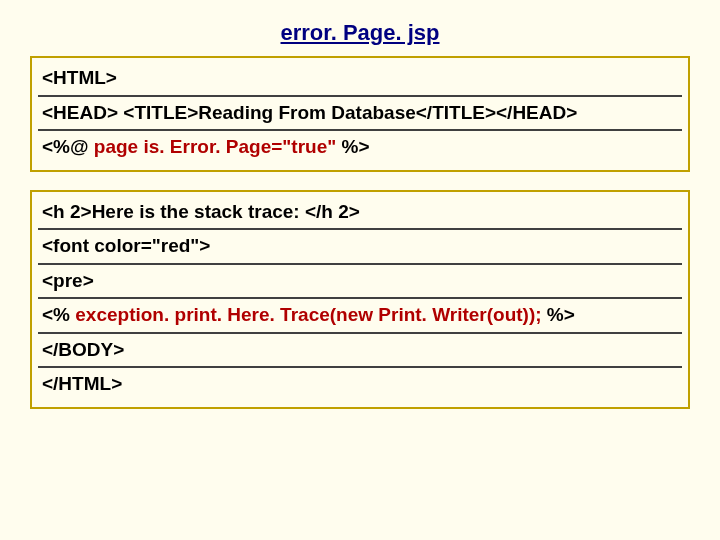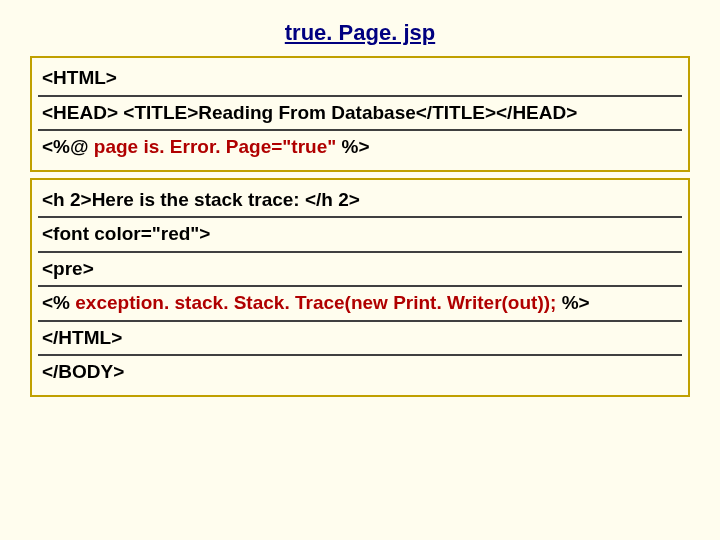--- a/index.html
+++ b/index.html
@@ -18,57 +18,57 @@
     text-align: center;
     font-size: 22px;
     font-weight: bold;
     color: #000080;
     text-decoration: underline;
     margin-bottom: 10px;
   }
   .codebox {
     border: 2px solid #c0a000;
     background: #fffdee;
-    margin-bottom: 6px;
+    margin-bottom: 18px;
     padding: 4px 6px 6px 6px;
   }
   .row {
     font-size: 19px;
     font-weight: bold;
     color: #000;
     line-height: 1.5;
     padding: 2px 4px;
   }
   .row + .row {
     border-top: 2px solid #404040;
   }
   .directive { color: #b00000; }
   .tight .row { line-height: 1.25; }
 </style>
 </head>
 <body>
 
 <div class="page">
 
-  <div class="title">true. Page. jsp</div>
+  <div class="title">error. Page. jsp</div>
 
   <div class="codebox">
     <div class="row">&lt;HTML&gt;</div>
     <div class="row">&lt;HEAD&gt; &lt;TITLE&gt;Reading From Database&lt;/TITLE&gt;&lt;/HEAD&gt;</div>
     <div class="row">
       <span>&lt;%@ </span><span class="directive">page is. Error. Page="true"</span><span> %&gt;</span>
     </div>
   </div>
 
   <div class="codebox">
     <div class="tight">
     </div>
     <div class="row">&lt;h 2&gt;Here is the stack trace: &lt;/h 2&gt;</div>
     <div class="row">&lt;font color="red"&gt;</div>
     <div class="row">&lt;pre&gt;</div>
     <div class="row">
-      <span>&lt;% </span><span class="directive">exception. stack. Stack. Trace(new Print. Writer(out));</span><span> %&gt;</span>
+      <span>&lt;% </span><span class="directive">exception. print. Here. Trace(new Print. Writer(out));</span><span> %&gt;</span>
     </div>
+    <div class="row">&lt;/BODY&gt;</div>
     <div class="row">&lt;/HTML&gt;</div>
-    <div class="row">&lt;/BODY&gt;</div>
   </div>
 
 </div>
 
 </body></html>

